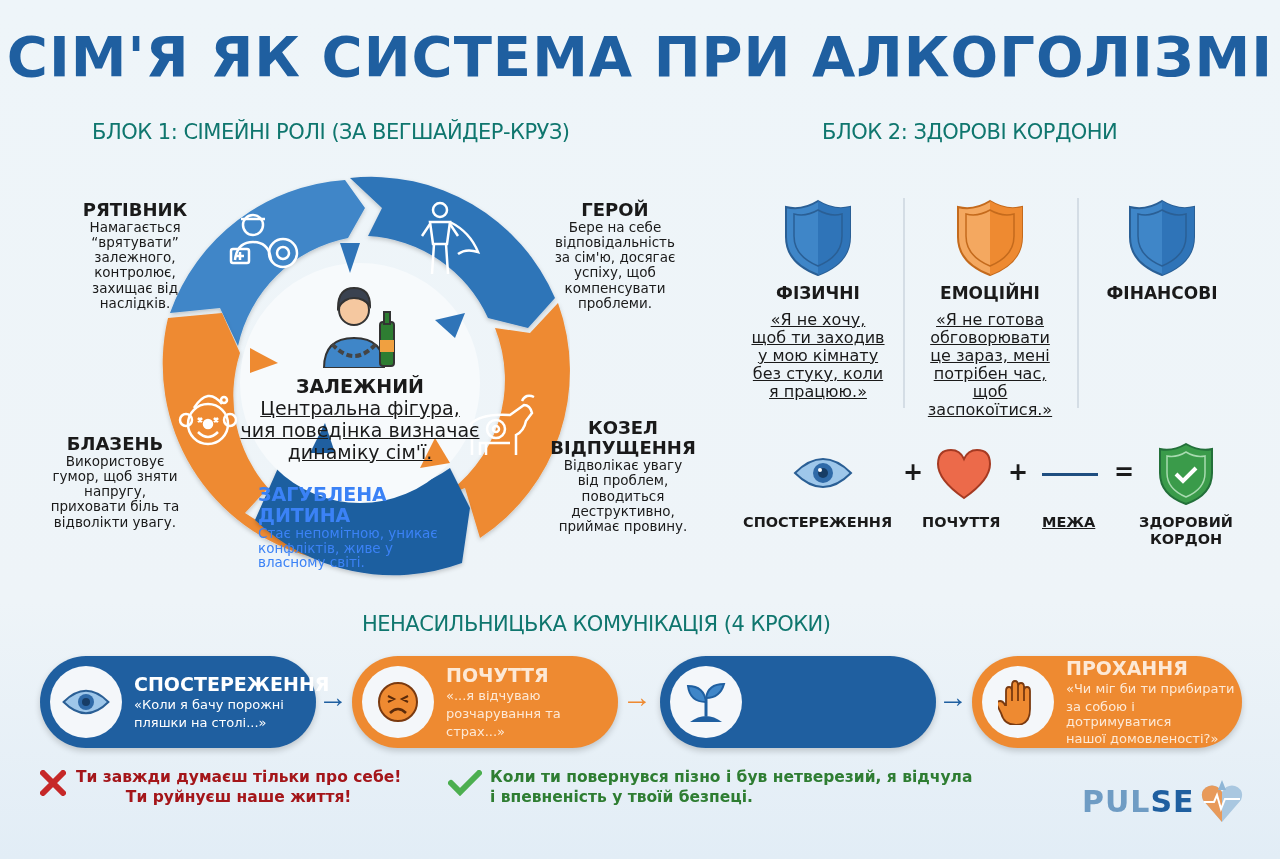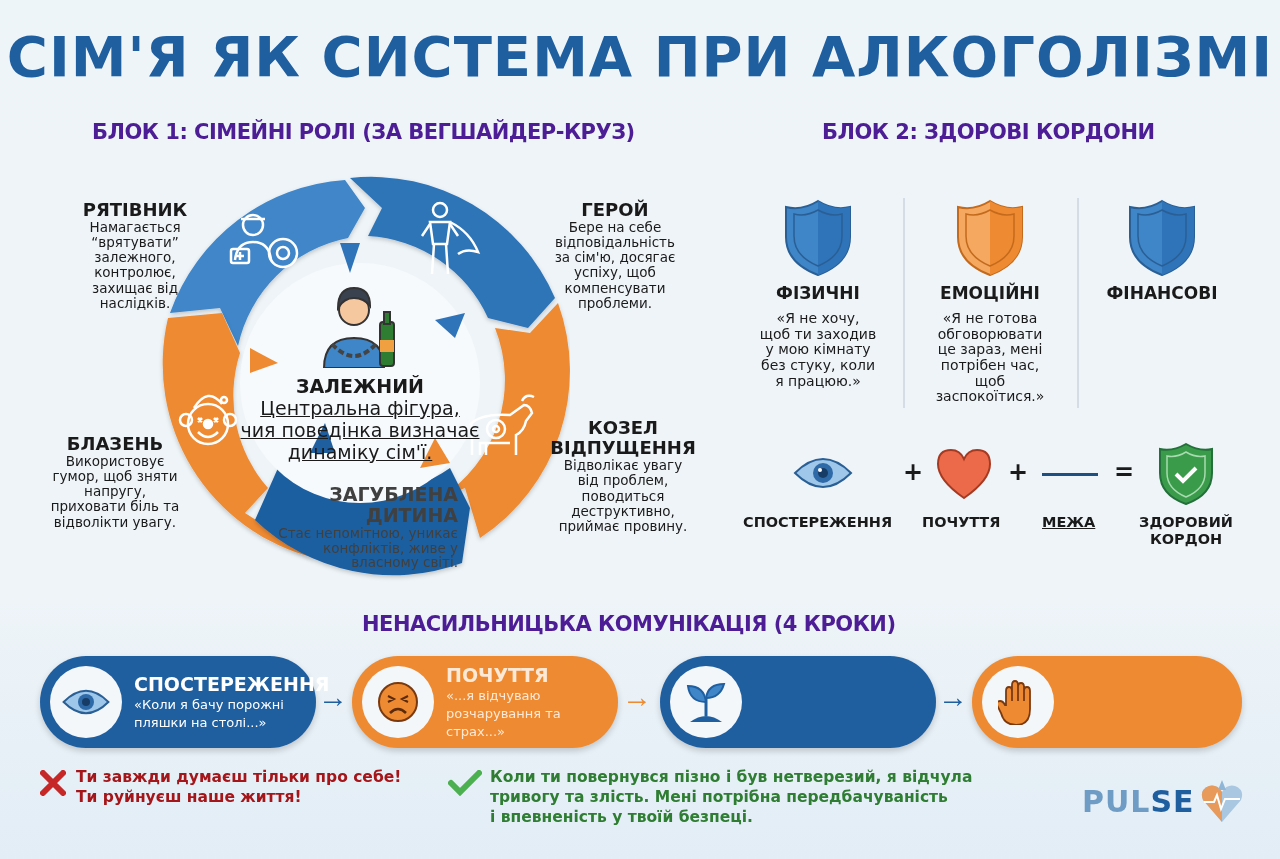--- a/index.html
+++ b/index.html
@@ -8,35 +8,35 @@
     background: linear-gradient(180deg,#eef5f9 0%,#eef4f8 70%,#e2edf6 100%);
     font-family:"Liberation Sans", sans-serif; color:#1a1a1a;
   }
   .abs { position:absolute; }
   .title {
     left:0; width:1280px; top:24px; text-align:center;
     font-family:"DejaVu Sans", sans-serif; font-weight:bold;
     font-size:56px; letter-spacing:1px; color:#1f5fa0;
   }
   .block-title {
-    font-family:"DejaVu Sans", sans-serif; font-weight:bold; font-size:21px;
-    color:#4c1d95; white-space:nowrap; letter-spacing:-0.5px;
+    font-family:"DejaVu Sans", sans-serif; font-weight:normal; font-size:21px;
+    color:#0f766e; white-space:nowrap; letter-spacing:-0.5px;
   }
   .role { text-align:center; line-height:1.12; }
   .role .name { font-family:"DejaVu Sans", sans-serif; font-weight:bold; font-size:18px; color:#1a1a1a; }
   .role .desc { font-family:"DejaVu Sans", sans-serif; font-size:13.5px; color:#1a1a1a; }
   .center-text { text-align:center; line-height:1.15; }
   .center-text .name { font-family:"DejaVu Sans", sans-serif; font-weight:bold; font-size:19px; }
   .center-text .desc { font-family:"DejaVu Sans", sans-serif; font-size:19px;text-decoration:underline; }
-  .lost { text-align:right; color:#404040; line-height:1.1; }
+  .lost { text-align:left; color:#3b82f6; line-height:1.1; }
   .lost .name { font-family:"DejaVu Sans", sans-serif; font-weight:bold; font-size:19px; }
   .lost .desc { font-family:"DejaVu Sans", sans-serif; font-size:13.5px; }
   .bcol { text-align:center; width:150px; }
   .bcol .name { font-family:"DejaVu Sans", sans-serif; font-weight:bold; font-size:17px; margin-top:1px; }
-  .bcol .desc { font-family:"DejaVu Sans", sans-serif; font-size:14px; line-height:1.12; margin-top:8px; }
+  .bcol .desc { font-family:"DejaVu Sans", sans-serif; font-size:16px; line-height:1.12; margin-top:8px;text-decoration:underline; }
   .vdiv { width:2px; background:#d4dde5; }
   .eq-label { font-family:"DejaVu Sans", sans-serif; font-weight:bold; font-size:14.5px; text-align:center; line-height:1.15; }
   .op { font-family:"DejaVu Sans", sans-serif; font-weight:bold; font-size:24px; }
   .pill {
     height:92px; border-radius:46px; display:flex; align-items:center;
     box-shadow:0 3px 6px rgba(0,0,0,0.18);
   }
   .pill.blue { background:#1f5fa0; }
   .pill.orange { background:#ee8a31; }
   .pill .circle {
@@ -311,36 +311,41 @@
   </div>
 </div>
 <div class="abs arrow-r" style="left:938px; top:680px;">→</div>
 
 <div class="abs pill orange" style="left:972px; top:656px; width:270px;">
   <div class="circle">
     <svg width="40" height="46" viewBox="0 0 40 46">
       <path d="M8 26 v-14 q0 -4 3 -4 q3 0 3 4 v10 v-16 q0 -4 3 -4 q3 0 3 4 v16 v-14 q0 -4 3 -4 q3 0 3 4 v14 v-10 q0 -4 3 -4 q3 0 3 4 v18 q0 16 -14 16 q-12 0 -15 -12 l-4 -8 q-1 -4 3 -4 q3 0 5 4 z" fill="#ee8a31" stroke="#7a3a10" stroke-width="1.8"></path>
     </svg>
   </div>
+  <div class="txt">
+    <div class="ptitle">ПРОХАННЯ</div>
+    <div class="pdesc">«Чи міг би ти прибирати</div>
+    <div class="pdesc">за собою і дотримуватися</div>
+    <div class="pdesc">нашої домовленості?»</div>
+  </div>
 </div>
 
 <svg class="abs" style="left:40px; top:770px;" width="26" height="26" viewBox="0 0 26 26">
   <path d="M3 3 L23 23 M23 3 L3 23" stroke="#c62828" stroke-width="6" stroke-linecap="round"></path>
 </svg>
-<div class="abs bad" style="left:76px; top:767px;">
+<div class="abs bad" style="left:76px; top:767px;text-align:center;">
   <div>Ти завжди думаєш тільки про себе!</div>
   <div>Ти руйнуєш наше життя!</div>
 </div>
 
 <svg class="abs" style="left:448px; top:770px;" width="34" height="26" viewBox="0 0 34 26">
   <path d="M3 13 L12 22 L31 3" fill="none" stroke="#4caf50" stroke-width="6" stroke-linecap="round"></path>
 </svg>
 <div class="abs good" style="left:490px; top:767px;">
   <div>Коли ти повернувся пізно і був нетверезий, я відчула</div>
-  <div>тривогу та злість. Мені потрібна передбачуваність</div>
   <div>і впевненість у твоїй безпеці.</div>
 </div>
 
 <div class="abs logo" style="left:1082px; top:784px;">
   <span style="color:#6f9cc4;">PUL</span><span style="color:#1f5fa0;margin-top:33px;">SE</span>
 </div>
 <svg class="abs" style="left:1200px; top:778px;" width="44" height="46" viewBox="0 0 44 46">
   <path d="M22 44 L3 22 q-4 -10 6 -14 q8 -2 13 6 q5 -8 13 -6 q10 4 6 14 z" fill="#a9c7e0"></path>
   <path d="M22 44 L3 22 q-4 -10 6 -14 q8 -2 13 6 z" fill="#e89a5a"></path>
   <path d="M22 2 l4 10 h-8 z" fill="#8fb6d6"></path>

